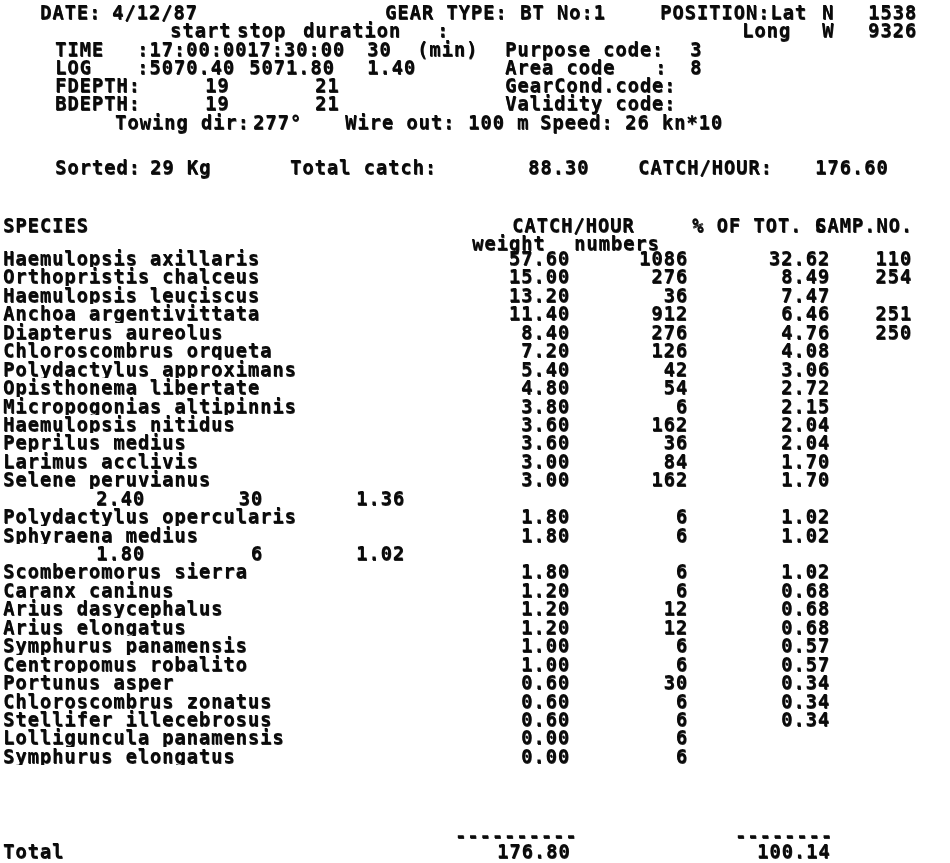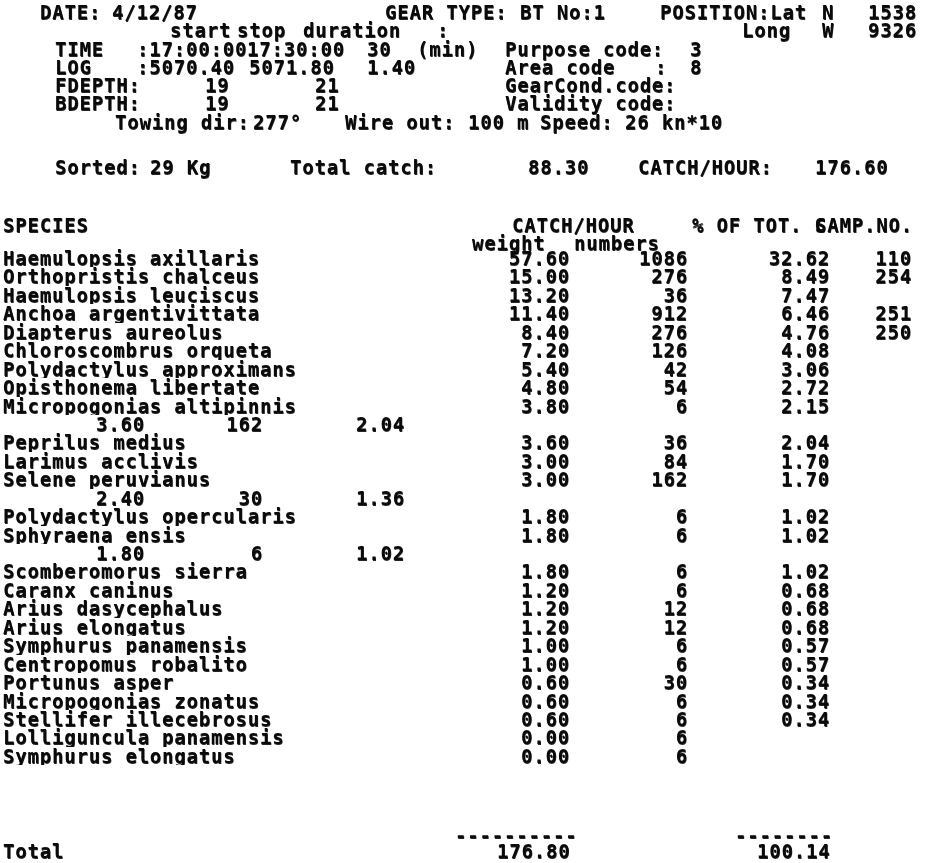--- a/index.html
+++ b/index.html
@@ -175,20 +175,21 @@
         <span class="c-s"></span>
       </div>
       <div class="srow">
         <span class="c-name">Micropogonias altipinnis</span>
         <span class="c-w">3.80</span>
         <span class="c-n">6</span>
         <span class="c-p">2.15</span>
         <span class="c-s"></span>
       </div>
       <div class="srow">
+        <span class="c-name">Haemulopsis nitidus</span>
         <span class="c-w">3.60</span>
         <span class="c-n">162</span>
         <span class="c-p">2.04</span>
         <span class="c-s"></span>
       </div>
       <div class="srow">
         <span class="c-name">Peprilus medius</span>
         <span class="c-w">3.60</span>
         <span class="c-n">36</span>
         <span class="c-p">2.04</span>
@@ -215,21 +216,21 @@
         <span class="c-s"></span>
       </div>
       <div class="srow">
         <span class="c-name">Polydactylus opercularis</span>
         <span class="c-w">1.80</span>
         <span class="c-n">6</span>
         <span class="c-p">1.02</span>
         <span class="c-s"></span>
       </div>
       <div class="srow">
-        <span class="c-name">Sphyraena ensis</span>
+        <span class="c-name">Sphyraena medius</span>
         <span class="c-w">1.80</span>
         <span class="c-n">6</span>
         <span class="c-p">1.02</span>
         <span class="c-s"></span>
       </div>
       <div class="srow">
         <span class="c-w">1.80</span>
         <span class="c-n">6</span>
         <span class="c-p">1.02</span>
         <span class="c-s"></span>
@@ -277,21 +278,21 @@
         <span class="c-s"></span>
       </div>
       <div class="srow">
         <span class="c-name">Portunus asper</span>
         <span class="c-w">0.60</span>
         <span class="c-n">30</span>
         <span class="c-p">0.34</span>
         <span class="c-s"></span>
       </div>
       <div class="srow">
-        <span class="c-name">Micropogonias zonatus</span>
+        <span class="c-name">Chloroscombrus zonatus</span>
         <span class="c-w">0.60</span>
         <span class="c-n">6</span>
         <span class="c-p">0.34</span>
         <span class="c-s"></span>
       </div>
       <div class="srow">
         <span class="c-name">Stellifer illecebrosus</span>
         <span class="c-w">0.60</span>
         <span class="c-n">6</span>
         <span class="c-p">0.34</span>

